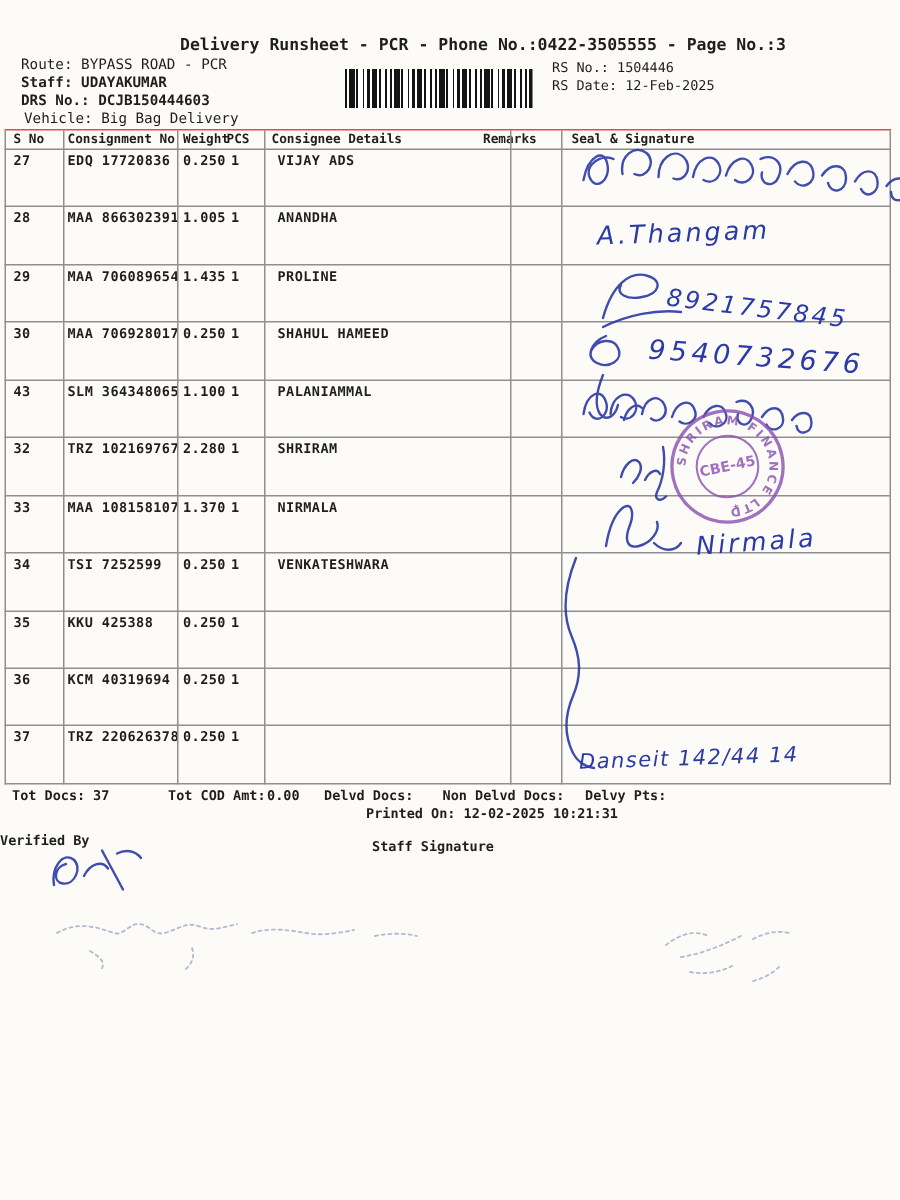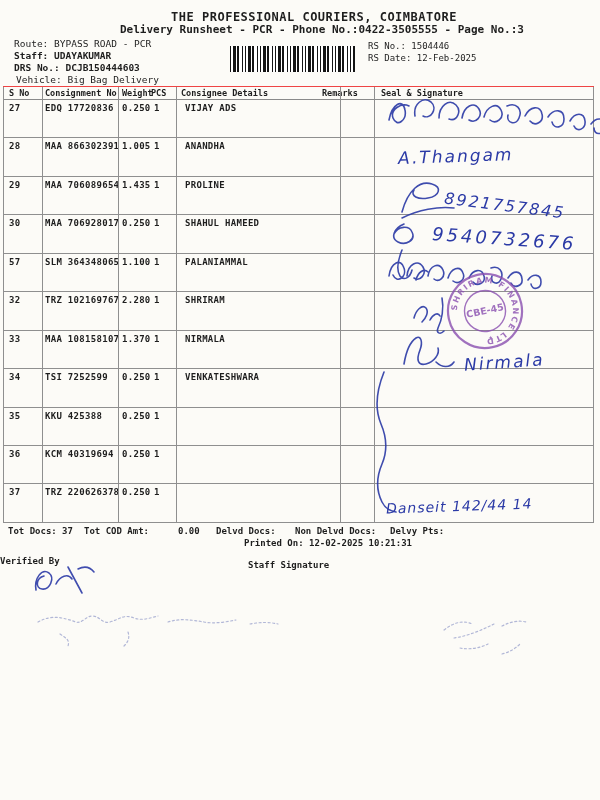--- a/index.html
+++ b/index.html
@@ -41,21 +41,20 @@
   .f{font-size:9px;font-weight:700;white-space:pre;}
   .f1{top:526px;}.f2{top:538px;}
   .verified{top:556px;left:0;font-size:9px;font-weight:700;}
   .staffsig{top:560px;left:248px;font-size:9px;font-weight:700;}
 </style>
 </head>
 <body>
 
 <div class="page">
 
-  <div class="abs company">THE PROFESSIONAL COURIERS, COIMBATORE</div>
   <div class="abs subtitle">Delivery Runsheet - PCR - Phone No.:0422-3505555 - Page No.:3</div>
 
   <div class="abs hline route"><span>Route: </span><span>BYPASS ROAD - PCR</span></div>
   <div class="abs hline staff"><span>Staff: </span><span>UDAYAKUMAR</span></div>
   <div class="abs hline drs"><span>DRS No.: </span><span>DCJB150444603</span></div>
   <div class="abs hline vehicle"><span>Vehicle: </span><span>Big Bag Delivery</span></div>
 
   <div class="abs barcode"></div>
   <div class="abs hline rsno"><span>RS No.: </span><span>1504446</span></div>
   <div class="abs hline rsdate"><span>RS Date: </span><span>12-Feb-2025</span></div>
@@ -98,21 +97,21 @@
 
         <div class="trow">
           <span class="td sno">30</span>
           <span class="td cons">MAA 706928017</span>
           <span class="td wt">0.250</span>
           <span class="td pcs">1</span>
           <span class="td cne">SHAHUL HAMEED</span>
         </div>
 
         <div class="trow">
-          <span class="td sno">57</span>
+          <span class="td sno">43</span>
           <span class="td cons">SLM 364348065</span>
           <span class="td wt">1.100</span>
           <span class="td pcs">1</span>
           <span class="td cne">PALANIAMMAL</span>
         </div>
 
         <div class="trow">
           <span class="td sno">32</span>
           <span class="td cons">TRZ 102169767</span>
           <span class="td wt">2.280</span>
@@ -200,21 +199,21 @@
       <text font-size="8" font-weight="bold" fill="#8a4fb0" letter-spacing="1.5" font-family="DejaVu Sans, sans-serif">
         <textPath href="#stamp-ring-path" startOffset="6">SHRIRAM FINANCE LTD</textPath>
       </text>
       <text x="485" y="314" font-size="9.5" font-weight="bold" fill="#8a4fb0" text-anchor="middle" font-family="DejaVu Sans, sans-serif">CBE-45</text>
       <text x="485" y="340" font-size="7" fill="#8a4fb0" text-anchor="middle">★</text>
     </g>
   </svg>
 
   <div class="abs f f1" style="left:8px">Tot Docs:</div>
   <div class="abs f f1" style="left:62px">37</div>
-  <div class="abs f f1" style="left:84px">Tot COD Amt:</div>
+  <div class="abs f f1" style="left:112px">Tot COD Amt:</div>
   <div class="abs f f1" style="left:178px">0.00</div>
   <div class="abs f f1" style="left:216px">Delvd Docs:</div>
   <div class="abs f f1" style="left:295px">Non Delvd Docs:</div>
   <div class="abs f f1" style="left:390px">Delvy Pts:</div>
 
   <div class="abs f f2" style="left:244px">Printed On: 12-02-2025 10:21:31</div>
 
   <div class="abs verified">Verified By</div>
   <div class="abs staffsig">Staff Signature</div>
 </div>

